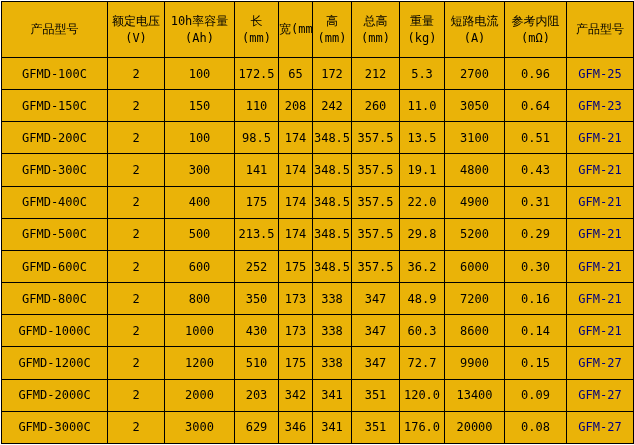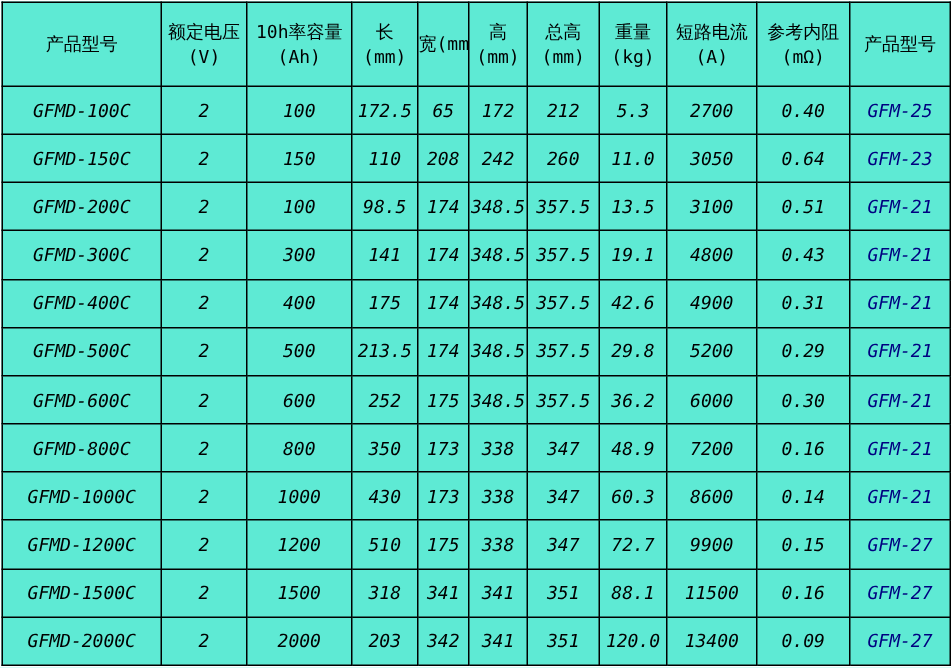--- a/index.html
+++ b/index.html
@@ -12,35 +12,35 @@
     height: 445px;
     overflow: hidden;
     font-family: "DejaVu Sans Mono", "Liberation Mono", monospace;
   }
   table.spec {
     border-collapse: collapse;
     table-layout: fixed;
     width: 632px;
     height: 443px;
     margin: 1px 0 0 1px;
-    background: #5eead4;
+    background: #eab308;
   }
   .spec th, .spec td {
     border: 1px solid #000000;
     text-align: center;
     vertical-align: middle;
     padding: 0;
     font-size: 12px;
     font-weight: normal;
     color: #000000;
     white-space: nowrap;
     overflow: hidden;
   }
   .spec thead tr { height: 56px; }
-  .spec tbody tr { height: 29px; font-style: italic; }
+  .spec tbody tr { height: 29px; }
   .spec th .t, .spec th .u {
     display: block;
     line-height: 17px;
   }
   .spec th.inline-unit .t,
   .spec th.inline-unit .u {
     display: inline;
     line-height: normal;
   }
   .spec td.terminal { color: #000080; }
@@ -109,21 +109,21 @@
       <tr>
         <td>GFMD-100C</td>
         <td>2</td>
         <td>100</td>
         <td>172.5</td>
         <td>65</td>
         <td>172</td>
         <td>212</td>
         <td>5.3</td>
         <td>2700</td>
-        <td>0.40</td>
+        <td>0.96</td>
         <td class="terminal">GFM-25</td>
       </tr>
       <tr>
         <td>GFMD-150C</td>
         <td>2</td>
         <td>150</td>
         <td>110</td>
         <td>208</td>
         <td>242</td>
         <td>260</td>
@@ -159,21 +159,21 @@
         <td class="terminal">GFM-21</td>
       </tr>
       <tr>
         <td>GFMD-400C</td>
         <td>2</td>
         <td>400</td>
         <td>175</td>
         <td>174</td>
         <td>348.5</td>
         <td>357.5</td>
-        <td>42.6</td>
+        <td>22.0</td>
         <td>4900</td>
         <td>0.31</td>
         <td class="terminal">GFM-21</td>
       </tr>
       <tr>
         <td>GFMD-500C</td>
         <td>2</td>
         <td>500</td>
         <td>213.5</td>
         <td>174</td>
@@ -230,39 +230,39 @@
         <td>510</td>
         <td>175</td>
         <td>338</td>
         <td>347</td>
         <td>72.7</td>
         <td>9900</td>
         <td>0.15</td>
         <td class="terminal">GFM-27</td>
       </tr>
       <tr>
-        <td>GFMD-1500C</td>
-        <td>2</td>
-        <td>1500</td>
-        <td>318</td>
-        <td>341</td>
-        <td>341</td>
-        <td>351</td>
-        <td>88.1</td>
-        <td>11500</td>
-        <td>0.16</td>
-        <td class="terminal">GFM-27</td>
-      </tr>
-      <tr>
         <td>GFMD-2000C</td>
         <td>2</td>
         <td>2000</td>
         <td>203</td>
         <td>342</td>
         <td>341</td>
         <td>351</td>
         <td>120.0</td>
         <td>13400</td>
         <td>0.09</td>
         <td class="terminal">GFM-27</td>
       </tr>
+      <tr>
+        <td>GFMD-3000C</td>
+        <td>2</td>
+        <td>3000</td>
+        <td>629</td>
+        <td>346</td>
+        <td>341</td>
+        <td>351</td>
+        <td>176.0</td>
+        <td>20000</td>
+        <td>0.08</td>
+        <td class="terminal">GFM-27</td>
+      </tr>
     </tbody>
 </table>
 
 </body></html>

